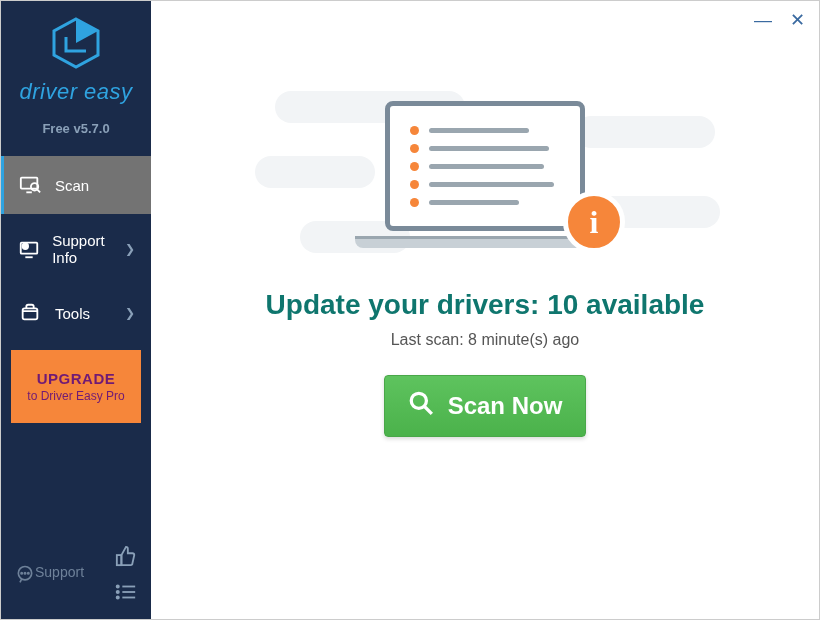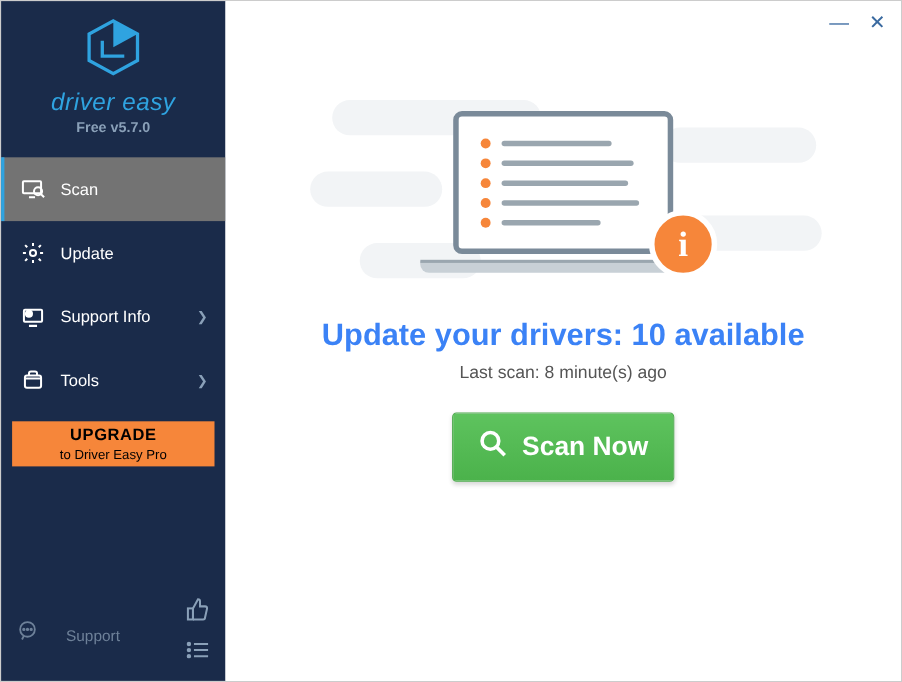--- a/index.html
+++ b/index.html
@@ -1,34 +1,34 @@
 <!DOCTYPE html>
 <html><head>
 <meta charset="utf-8">
 <style>
 * { margin: 0; padding: 0; box-sizing: border-box; }
 body { font-family: "Segoe UI", Tahoma, Arial, sans-serif; background: #fff; }
 .app { width: 820px; height: 620px; display: flex; border: 1px solid #ccc; position: relative; }
-.sidebar { width: 204px; background: #1a2b4a; display: flex; flex-direction: column; color: #fff; }
+.sidebar { width: 150px; background: #1a2b4a; display: flex; flex-direction: column; color: #fff; }
 .logo-area { padding: 14px 0 10px 0; text-align: center; }
 .logo-icon { display: inline-block; }
 .brand-name { font-style: italic; font-size: 22px; color: #2fa3e0; margin-top: 4px; font-weight: 500; letter-spacing: 0.5px; }
-.version { color: #8aa0b8; font-size: 13px; font-weight: 600; margin-top: 2px; }
+.version { color: #8aa0b8; font-size: 13px; font-weight: 600; margin-top: 16px; }
 .nav { margin-top: 10px; }
 .nav-item { display: flex; align-items: center; padding: 18px 16px; cursor: pointer; position: relative; color: #fff; font-size: 15px; }
 .nav-item.active { background: #737373; }
 .nav-item.active::before { content:""; position:absolute; left:0; top:0; bottom:0; width:3px; background:#2fa3e0; }
 .nav-item .nav-icon { width: 26px; display: inline-flex; align-items: center; justify-content: center; margin-right: 12px; }
 .nav-item .chevron { margin-left: auto; font-size: 12px; color: #8aa0b8; }
-.upgrade-btn { margin: 8px 10px; background: #f6863a; color: #000000; text-align: center; padding: 4px 4px; cursor: pointer; }
+.upgrade-btn { margin: 8px 10px; background: #f6863a; color: #701a75; text-align: center; padding: 20px 4px; cursor: pointer; }
 .upgrade-btn .u1 { font-weight: 700; font-size: 15px; letter-spacing: 0.5px; }
 .upgrade-btn .u2 { font-size: 12px; font-weight: 400; margin-top: 2px; }
 .spacer { flex: 1; }
 .sidebar-bottom { display: flex; align-items: center; justify-content: space-between; padding: 10px 14px 14px 14px; color: #6e8199; }
-.support { display: flex; align-items: flex-end; gap: 25px; font-size: 14px; cursor: pointer; }
+.support { display: flex; align-items: flex-start; gap: 0; font-size: 14px; cursor: pointer; }
 .sb-right { display: flex; flex-direction: column; align-items: center; gap: 12px; }
 .thumb-icon, .menu-lines-icon { cursor: pointer; color: #8aa0b8; }
 
 .main { flex: 1; background: #fff; position: relative; display: flex; flex-direction: column; align-items: center; }
 .winctrl { position: absolute; top: 10px; right: 14px; display: flex; gap: 18px; color: #3a6aa0; }
 .winctrl span { cursor: pointer; font-size: 18px; line-height: 1; }
 
 .hero { margin-top: 60px; position: relative; width: 480px; height: 200px; }
 .cloud { position: absolute; background: #f2f4f6; border-radius: 40px; height: 32px; }
 .c1 { width: 190px; left: 30px; top: 30px; }
@@ -38,21 +38,21 @@
 .c5 { width: 110px; left: 55px; top: 160px; }
 .laptop-screen { position: absolute; left: 140px; top: 40px; width: 200px; height: 130px; background: #fff; border: 5px solid #7a8a99; border-radius: 8px; padding: 20px 20px; }
 .laptop-base { position: absolute; left: 110px; top: 175px; width: 260px; height: 12px; background: #c8d0d6; border-radius: 0 0 8px 8px; border-top: 3px solid #9aa6af; }
 .scr-row { display: flex; align-items: center; gap: 10px; margin-bottom: 9px; }
 .dot { width: 9px; height: 9px; background: #f6863a; border-radius: 50%; }
 .line { height: 5px; background: #9aa6af; border-radius: 3px; }
 .l1 { width: 100px; } .l2 { width: 120px; } .l3 { width: 115px; } .l4 { width: 125px; } .l5 { width: 90px; }
 .info-badge { position: absolute; right: 100px; top: 130px; width: 62px; height: 62px; background: #f6863a; border: 5px solid #fff; border-radius: 50%; display: flex; align-items: center; justify-content: center; }
 .info-badge .i { color: #fff; font-size: 32px; font-weight: 700; font-family: Georgia, serif; }
 
-.headline { margin-top: 28px; font-size: 28px; font-weight: 700; color: #3b82f6; }
+.headline { margin-top: 28px; font-size: 28px; font-weight: 700; color: #0f766e; }
 .subline { margin-top: 10px; font-size: 16px; color: #555; }
 .scan-btn { margin-top: 26px; background: linear-gradient(#5ec35e,#4bb24b); color: #fff; font-size: 24px; font-weight: 700; padding: 14px 23px; border-radius: 4px; display: inline-flex; align-items: center; gap: 14px; cursor: pointer; box-shadow: 0 2px 4px rgba(0,0,0,0.15); border:1px solid #49a749; }
 .scan-btn svg { width: 26px; height: 26px; }
 </style>
 </head>
 <body>
 
 <div class="app">
 
   <div class="sidebar">
@@ -74,29 +74,20 @@
           <svg width="22" height="22" viewBox="0 0 24 24" fill="none" stroke="#fff" stroke-width="2">
             <rect x="2" y="4" width="18" height="12" rx="1"></rect>
             <line x1="8" y1="20" x2="14" y2="20"></line>
             <circle cx="17" cy="14" r="4"></circle>
               <line x1="20" y1="17" x2="23" y2="20"></line>
           </svg>
         </span>
         <span>Scan</span>
       </div>
 
-      <div class="nav-item">
-        <span class="nav-icon">
-          <svg width="22" height="22" viewBox="0 0 24 24" fill="none" stroke="#fff" stroke-width="2">
-            <circle cx="12" cy="12" r="3"></circle>
-            <path d="M12 2v3M12 19v3M4.2 4.2l2.1 2.1M17.7 17.7l2.1 2.1M2 12h3M19 12h3M4.2 19.8l2.1-2.1M17.7 6.3l2.1-2.1"></path>
-          </svg>
-        </span>
-        <span>Update</span>
-      </div>
 
       <div class="nav-item">
         <span class="nav-icon">
           <svg width="22" height="22" viewBox="0 0 24 24" fill="none" stroke="#fff" stroke-width="2">
             <rect x="3" y="5" width="18" height="12" rx="1"></rect>
             <circle cx="8" cy="9" r="3" fill="#fff"></circle>
             <text x="8" y="11" font-size="5" text-anchor="middle" fill="#1a2b4a" font-weight="700">i</text>
             <line x1="8" y1="21" x2="16" y2="21"></line>
           </svg>
         </span>

